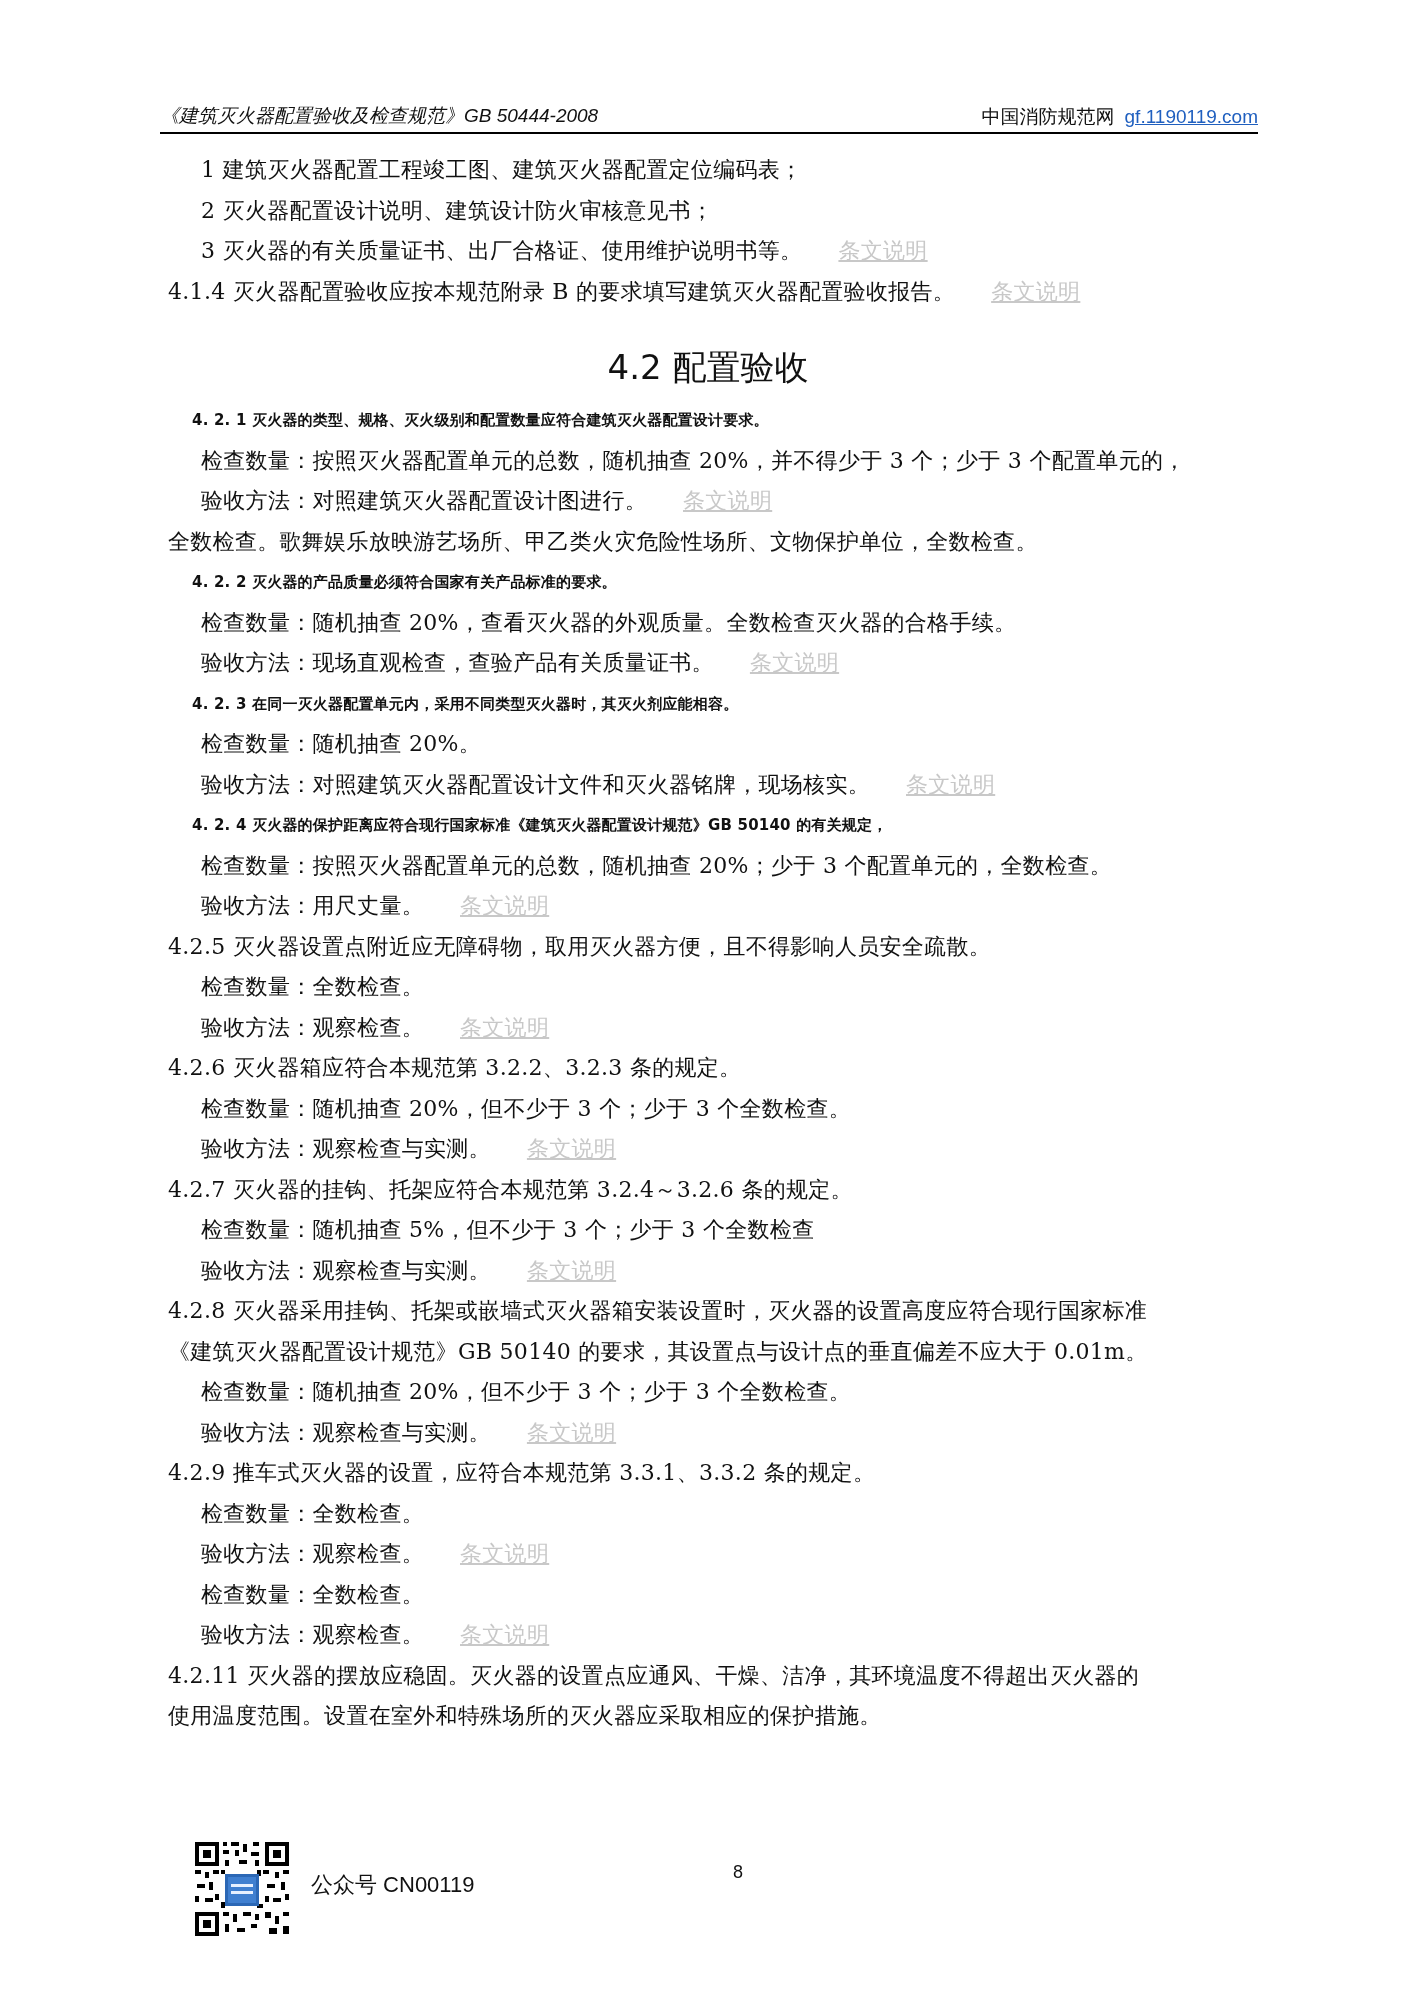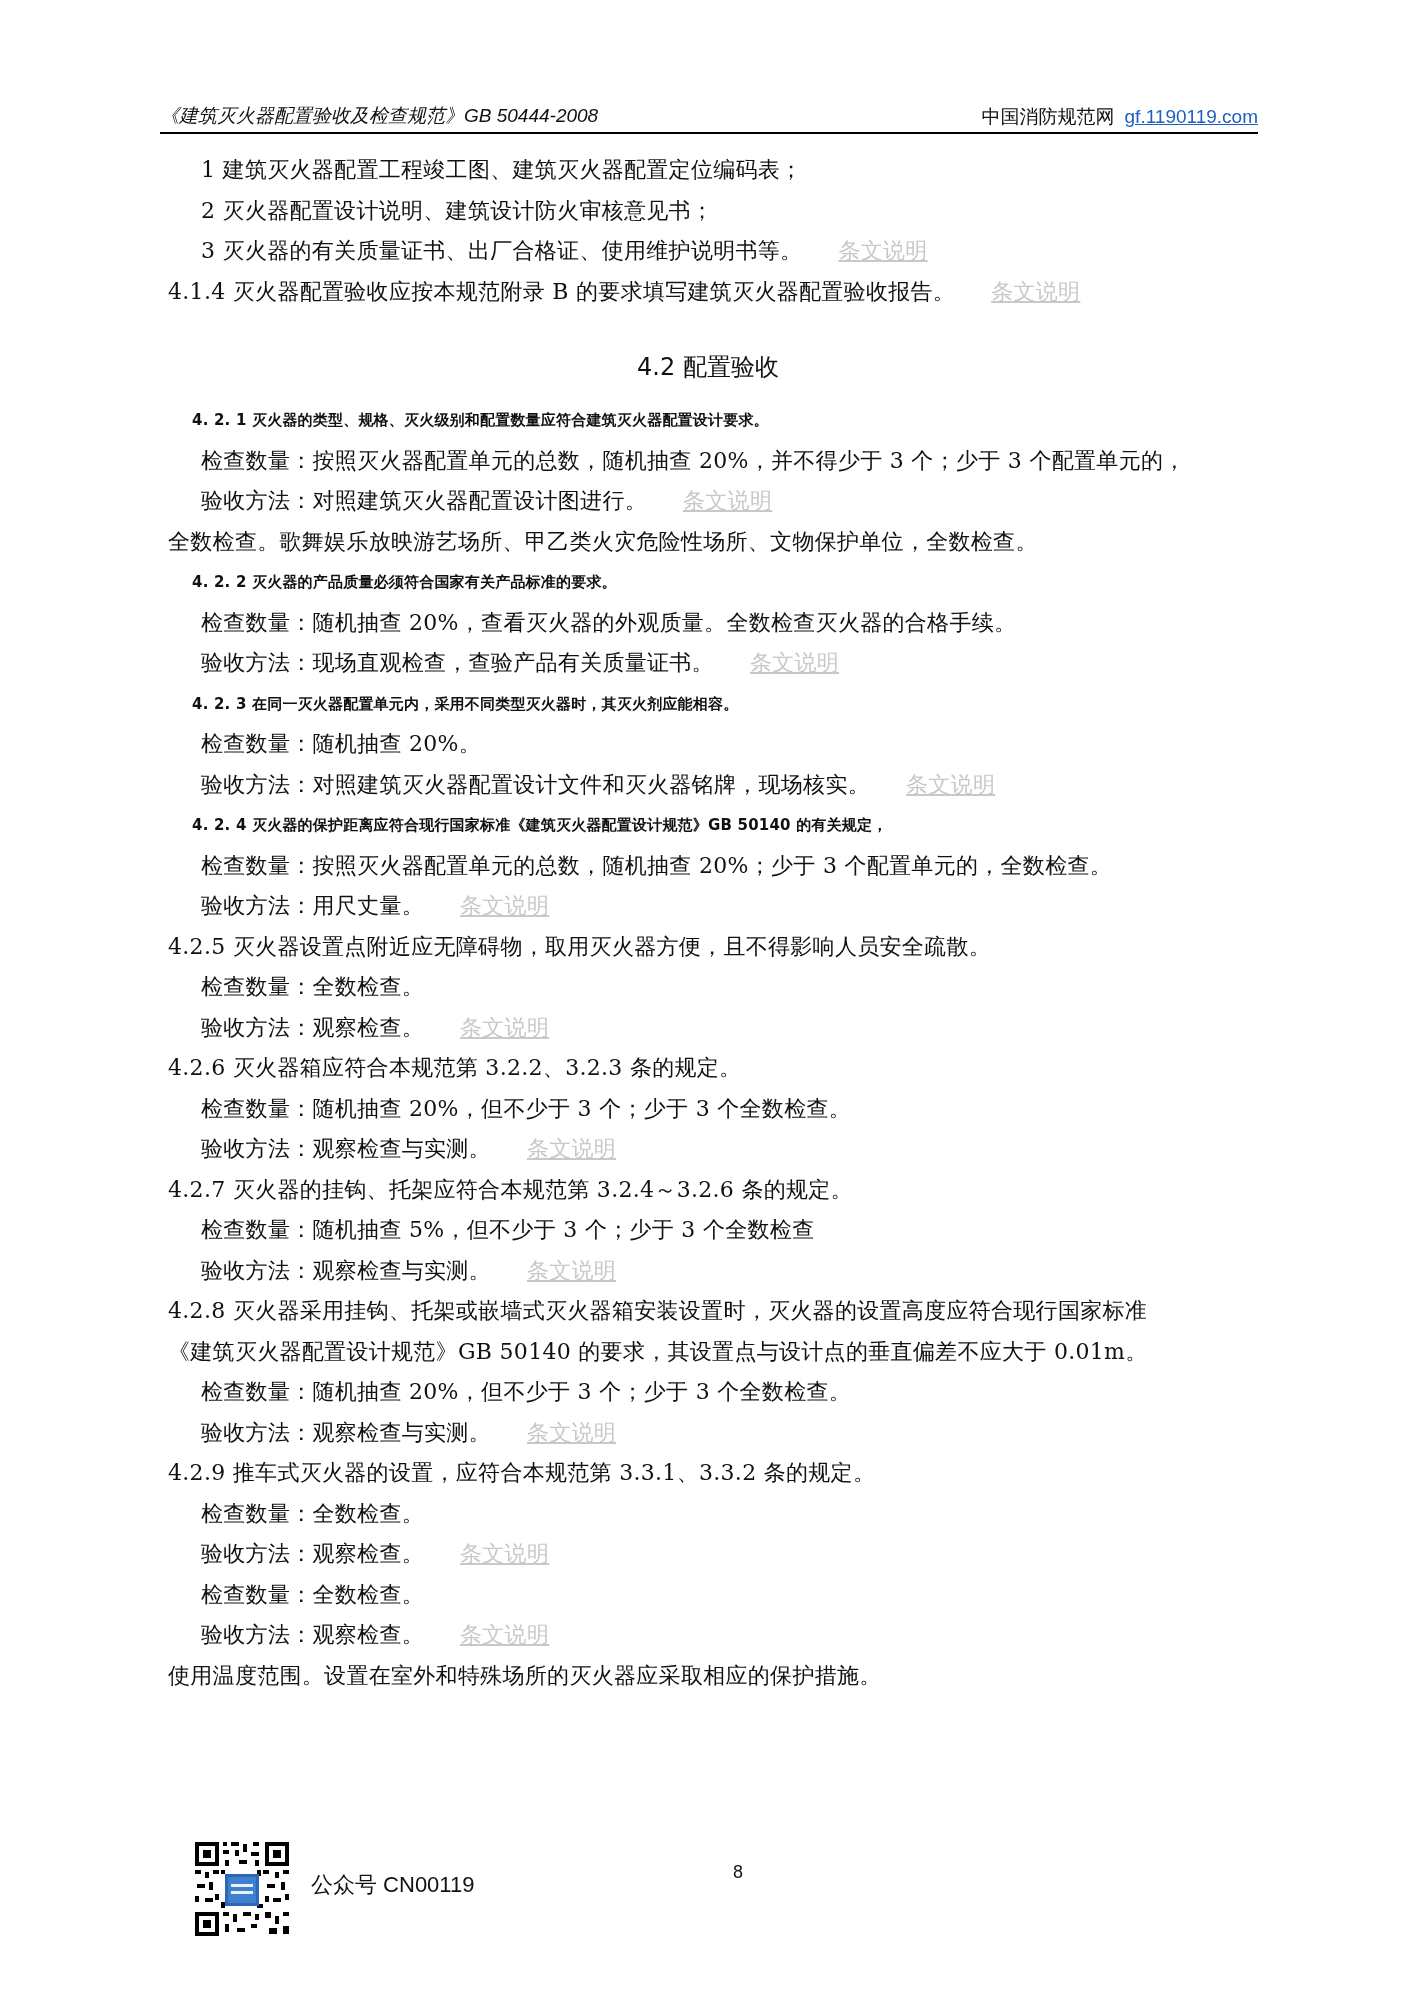--- a/index.html
+++ b/index.html
@@ -53,21 +53,21 @@
     .bold {
       font-family: "DejaVu Sans", "Liberation Sans", sans-serif;
       font-weight: bold;
       font-size: 15px;
       letter-spacing: 0.2px;
       margin-left: 24px;
     }
     .section-title {
       text-align: center;
       font-family: "DejaVu Sans", "Liberation Sans", sans-serif;
-      font-size: 24px;
+      font-size: 34px;
       height: 66px;
       line-height: 66px;
       margin-top: 22px;
       margin-left: -10px;
     }
     .explain-link {
       color: #c8c8c8;
       text-decoration: underline;
       text-decoration-color: #c8c8c8;
       margin-left: 36px;
@@ -217,20 +217,24 @@
   <div class="line indent">检查数量：全数检查。</div>
   <div class="line indent">
     <span>验收方法：观察检查。</span><span class="explain-link">条文说明</span>
   </div>
 
   <div class="line indent">检查数量：全数检查。</div>
   <div class="line indent">
     <span>验收方法：观察检查。</span><span class="explain-link">条文说明</span>
   </div>
 
+  <div class="line">
+    <span>4.2.11</span>
+    <span>灭火器的摆放应稳固。灭火器的设置点应通风、干燥、洁净，其环境温度不得超出灭火器的</span>
+  </div>
   <div class="line">使用温度范围。设置在室外和特殊场所的灭火器应采取相应的保护措施。</div>
 
 </div>
 
 <div class="footer">
   <div class="qr">
     <svg width="98" height="98" viewBox="0 0 98 98" xmlns="http://www.w3.org/2000/svg">
       <rect x="0" y="0" width="98" height="98" fill="#fff"></rect>
 
       <rect x="2" y="2" width="24" height="24" fill="#000"></rect>

